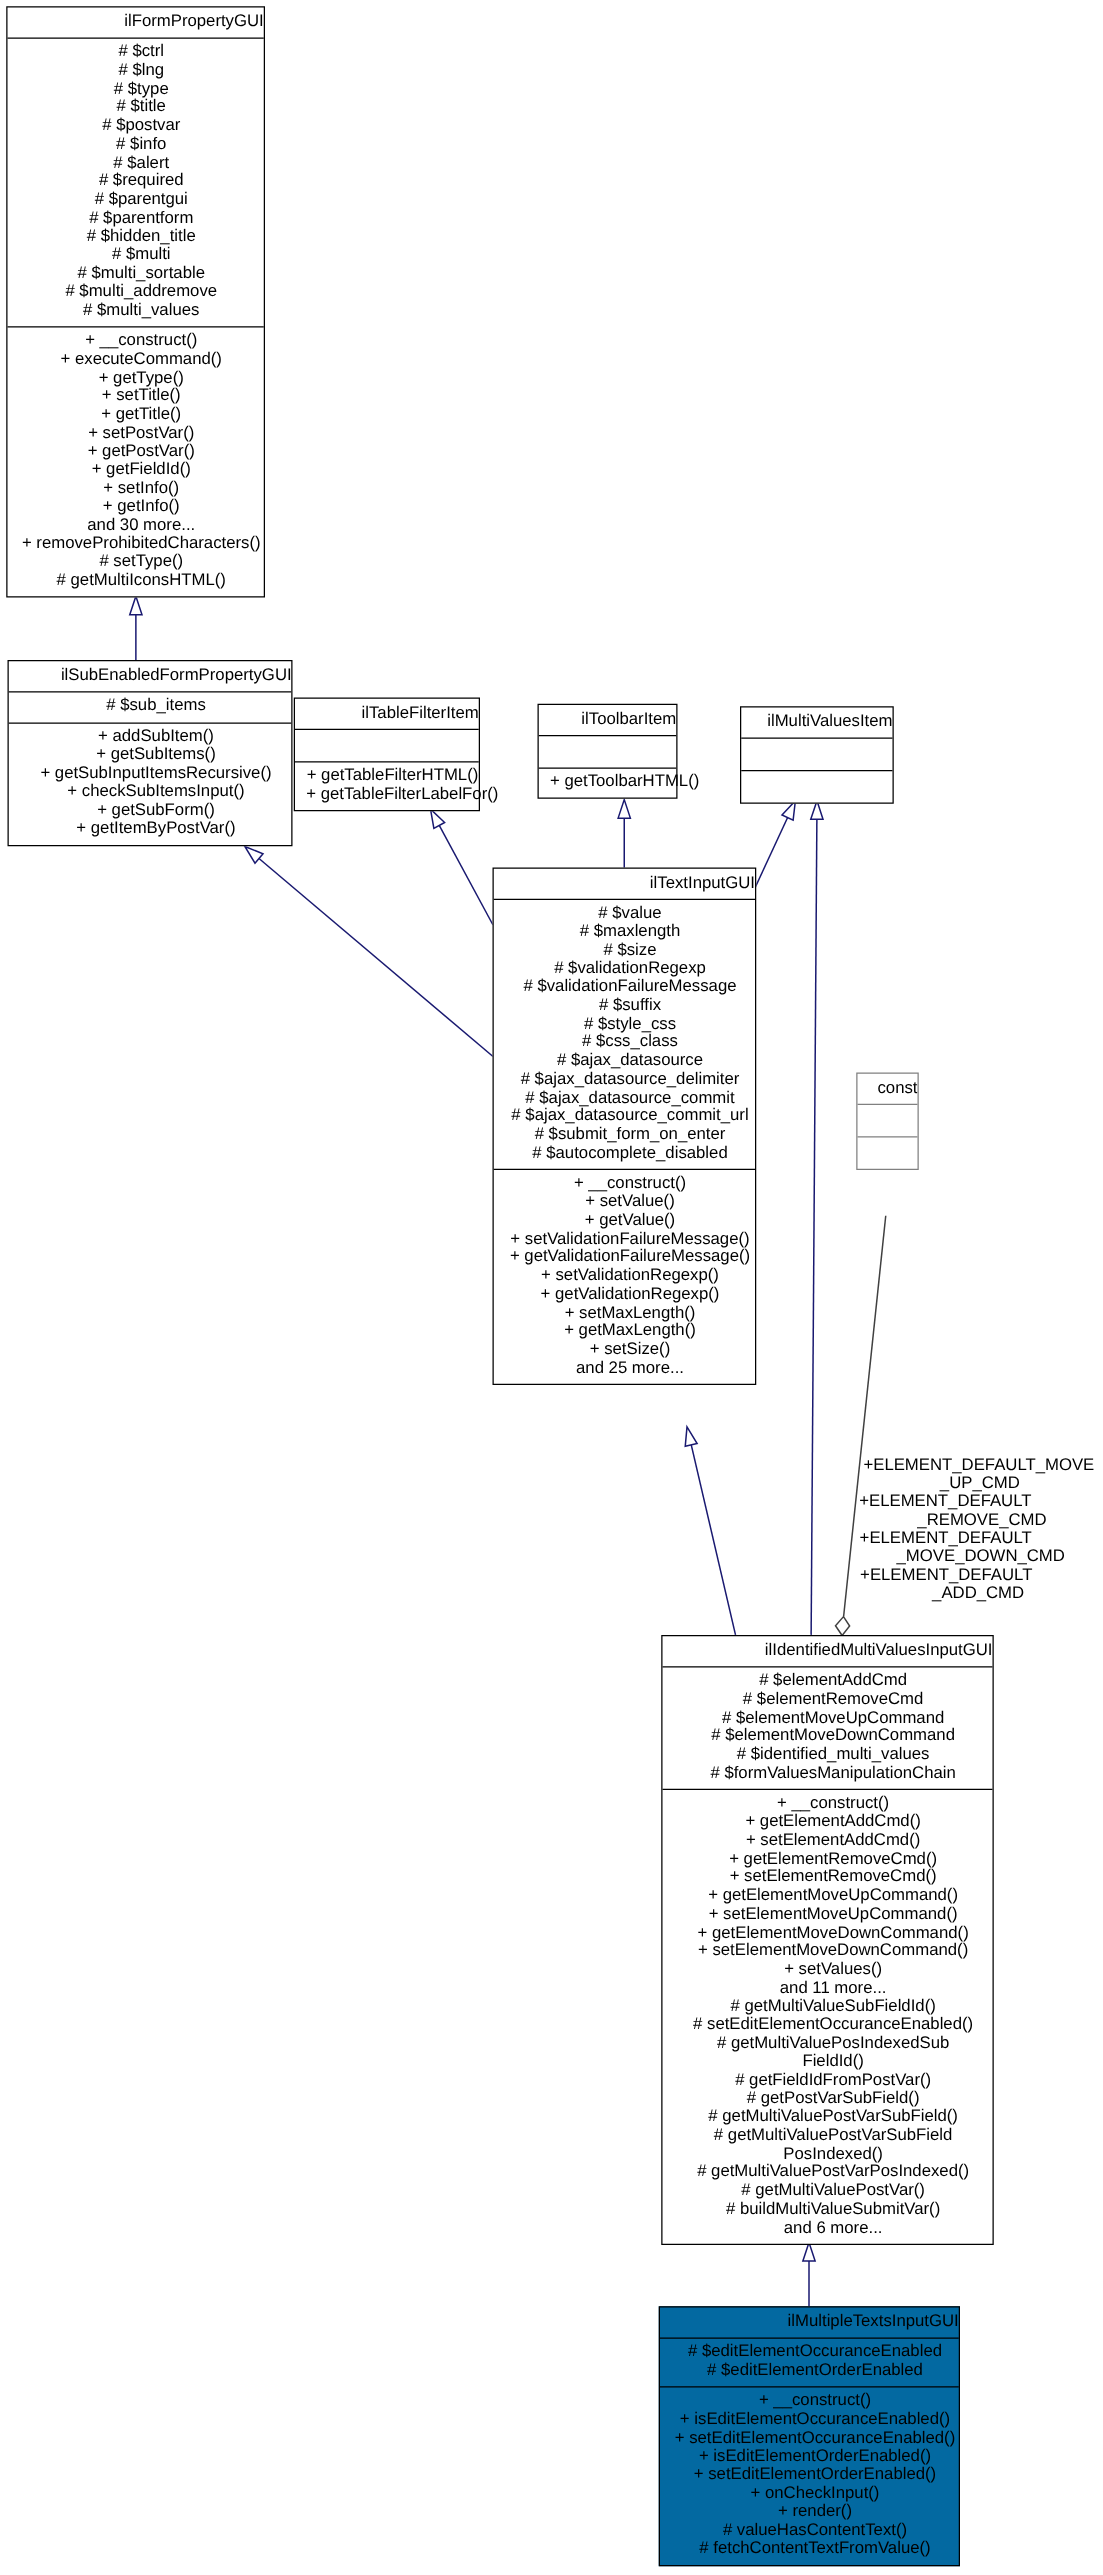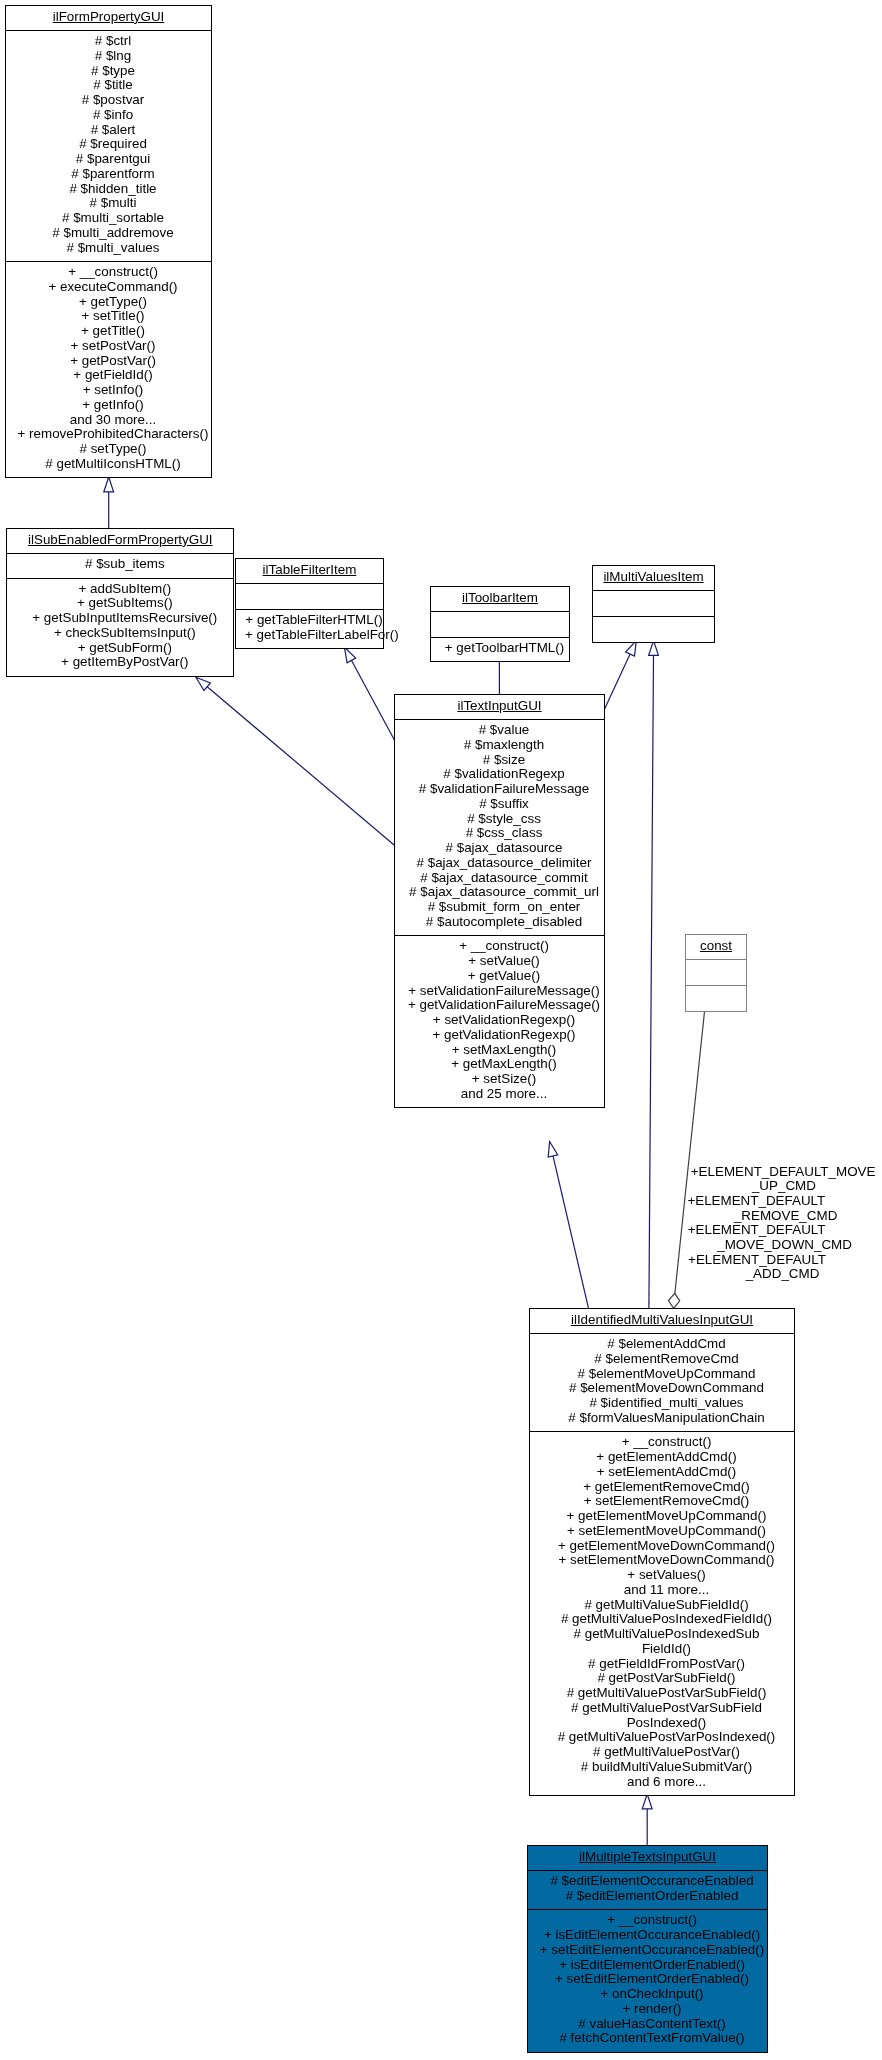--- a/index.html
+++ b/index.html
@@ -2,21 +2,21 @@
 <html><head>
 <meta charset="utf-8">
 <title>ilMultipleTextsInputGUI inheritance diagram</title>
 <style>
   html,body{margin:0;padding:0;background:#fff;}
   body{width:882px;height:2060px;position:relative;overflow:hidden;
        font-family:"Liberation Sans",sans-serif;font-size:13.4px;color:#000;}
   #diagram{position:absolute;left:0;top:0;width:882px;height:2060px;will-change:transform;transform:translateZ(0);}
   svg#edges{position:absolute;left:0;top:0;width:882px;height:2060px;}
   .node{position:absolute;box-sizing:border-box;border:1px solid #000;background:#fff;}
-  .node>.title{height:20.3px;padding-top:3.9px;line-height:14.75px;text-align:center;white-space:nowrap;overflow:hidden;text-decoration:underline;}
+  .node>.title{height:20.3px;padding-top:3.9px;line-height:14.75px;text-align:right;white-space:nowrap;overflow:hidden;}
   .node>.cmp{border-top:1px solid #000;padding-top:3.0px;padding-bottom:5.65px;text-align:center;}
   .node>.cmp>div{height:14.75px;line-height:14.75px;white-space:nowrap;padding-left:9px;}
   .node>.cmp.empty{height:24.85px;padding:0;}
   .node.highlight{background:#0369a1;}
   .node.const{border-color:#808080;}
   .node.const>.cmp{border-top-color:#808080;}
   .edgelabel{position:absolute;}
   .edgelabel>div{position:absolute;width:300px;text-align:center;white-space:nowrap;height:14.7px;line-height:14.7px;}
 </style>
 </head>
@@ -102,21 +102,21 @@
   </div>
 </div>
 <div class="node" style="left:235px;top:558px;width:149px">
   <div class="title">ilTableFilterItem</div>
   <div class="cmp empty"></div>
   <div class="cmp">
     <div>+ getTableFilterHTML()</div>
     <div>+ getTableFilterLabelFor()</div>
   </div>
 </div>
-<div class="node" style="left:430px;top:586px;width:140px">
+<div class="node" style="left:430px;top:563px;width:112px">
   <div class="title">ilToolbarItem</div>
   <div class="cmp empty"></div>
   <div class="cmp">
     <div>+ getToolbarHTML()</div>
   </div>
 </div>
 <div class="node" style="left:592px;top:565px;width:123px">
   <div class="title">ilMultiValuesItem</div>
   <div class="cmp empty"></div>
   <div class="cmp empty"></div>
@@ -146,21 +146,21 @@
     <div>+ setValidationFailureMessage()</div>
     <div>+ getValidationFailureMessage()</div>
     <div>+ setValidationRegexp()</div>
     <div>+ getValidationRegexp()</div>
     <div>+ setMaxLength()</div>
     <div>+ getMaxLength()</div>
     <div>+ setSize()</div>
     <div>and 25 more...</div>
   </div>
 </div>
-<div class="node const" style="left:685px;top:934px;width:62px">
+<div class="node const" style="left:685px;top:858px;width:50px">
   <div class="title">const</div>
   <div class="cmp empty"></div>
   <div class="cmp empty"></div>
 </div>
 <div class="node" style="left:529px;top:1308px;width:266px">
   <div class="title">ilIdentifiedMultiValuesInputGUI</div>
   <div class="cmp">
     <div># $elementAddCmd</div>
     <div># $elementRemoveCmd</div>
     <div># $elementMoveUpCommand</div>
@@ -174,21 +174,21 @@
     <div>+ setElementAddCmd()</div>
     <div>+ getElementRemoveCmd()</div>
     <div>+ setElementRemoveCmd()</div>
     <div>+ getElementMoveUpCommand()</div>
     <div>+ setElementMoveUpCommand()</div>
     <div>+ getElementMoveDownCommand()</div>
     <div>+ setElementMoveDownCommand()</div>
     <div>+ setValues()</div>
     <div>and 11 more...</div>
     <div># getMultiValueSubFieldId()</div>
-    <div># getMultiValuePosIndexedFieldId()</div>
+    <div># setEditElementOccuranceEnabled()</div>
     <div># getMultiValuePosIndexedSub</div>
     <div>FieldId()</div>
     <div># getFieldIdFromPostVar()</div>
     <div># getPostVarSubField()</div>
     <div># getMultiValuePostVarSubField()</div>
     <div># getMultiValuePostVarSubField</div>
     <div>PosIndexed()</div>
     <div># getMultiValuePostVarPosIndexed()</div>
     <div># getMultiValuePostVar()</div>
     <div># buildMultiValueSubmitVar()</div>

